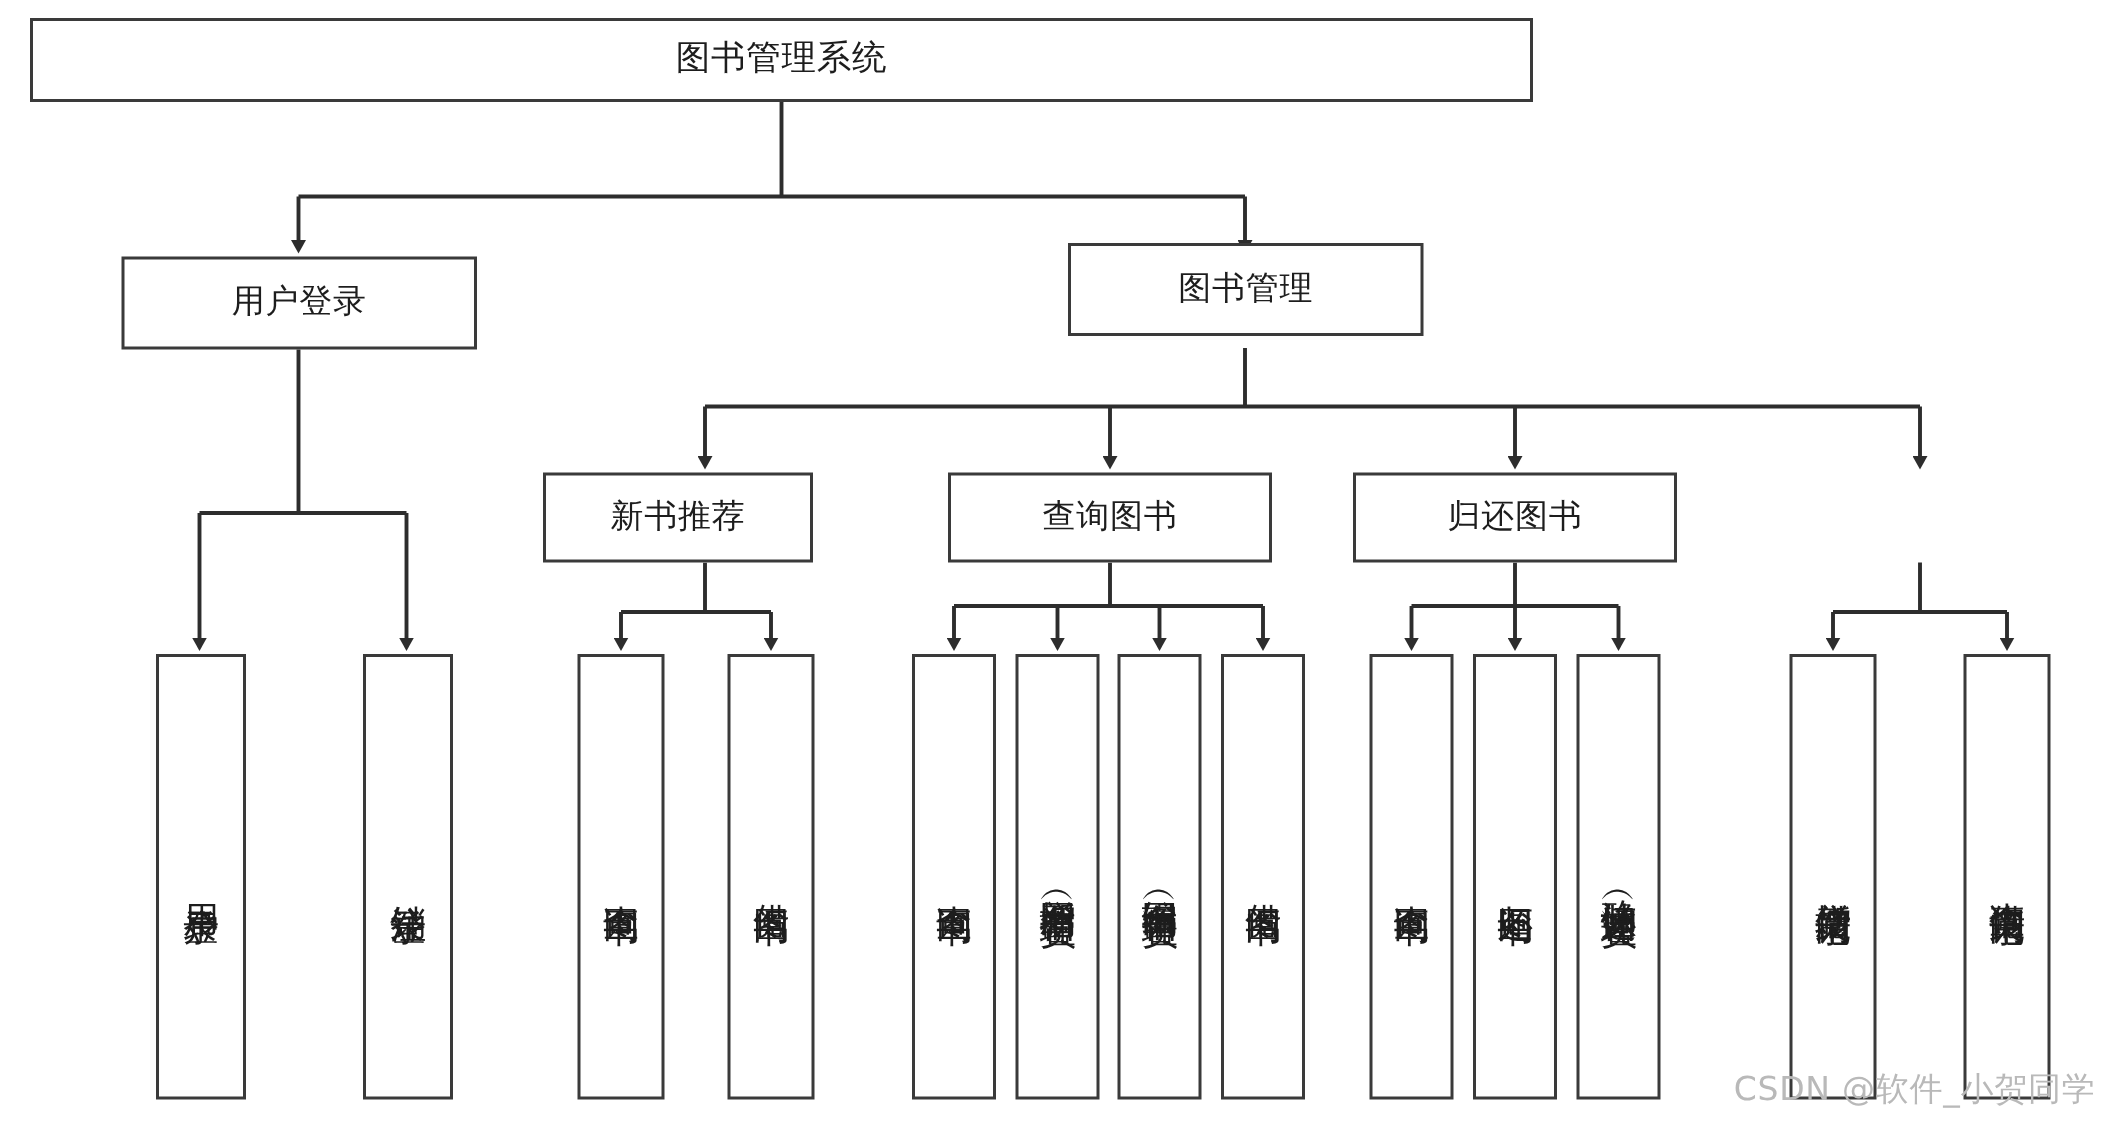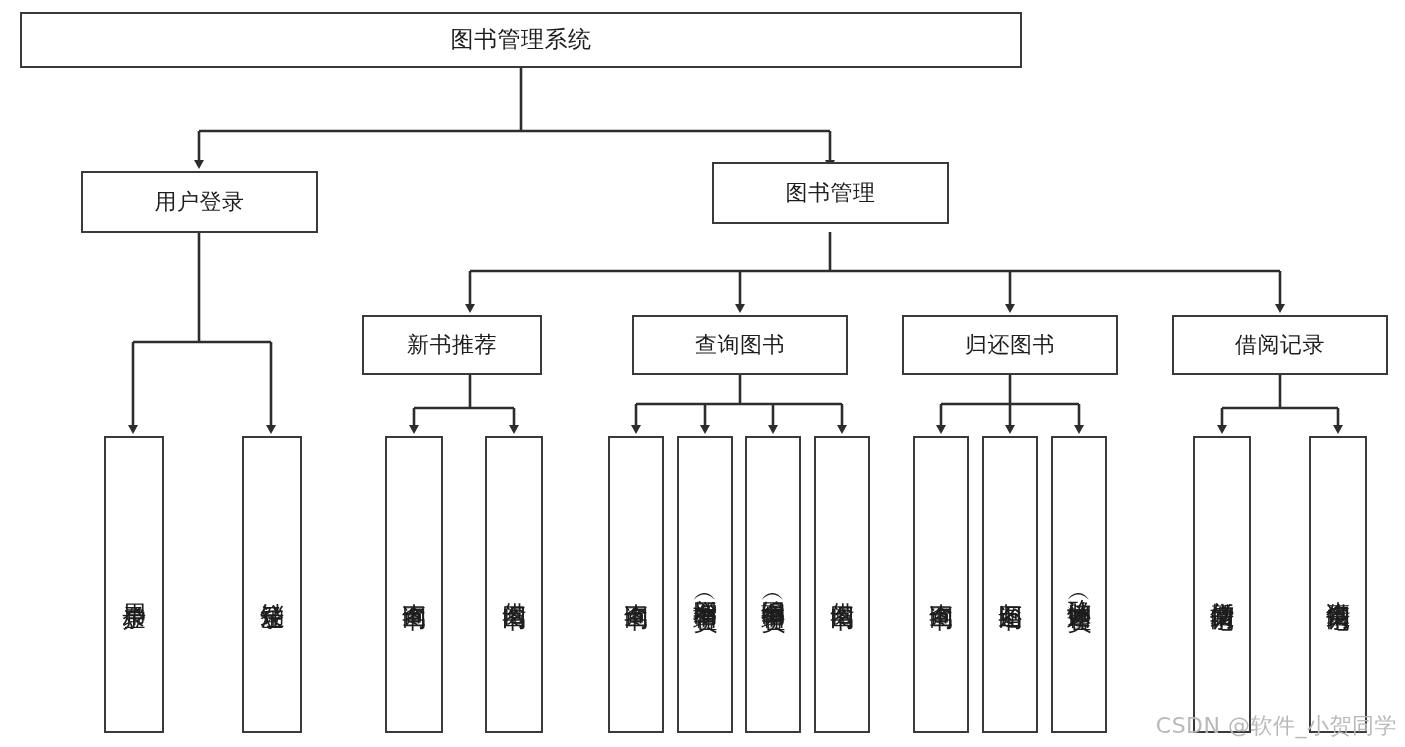--- a/index.html
+++ b/index.html
@@ -148,23 +148,20 @@
 
   <div class="node horizontal" style="left:362px; top:315px; width:180px; height:60px;">
     <span class="node-label">新书推荐</span>
   </div>
   <div class="node horizontal" style="left:632px; top:315px; width:216px; height:60px;">
     <span class="node-label">查询图书</span>
   </div>
   <div class="node horizontal" style="left:902px; top:315px; width:216px; height:60px;">
     <span class="node-label">归还图书</span>
   </div>
-  <div class="node horizontal" style="left:1172px; top:315px; width:216px; height:60px;">
-    <span class="node-label">借阅记录</span>
-  </div>
 
   <div class="node vertical" style="left:104px; top:436px; width:60px; height:297px;">
     <span class="node-label">用户登录</span>
   </div>
   <div class="node vertical" style="left:242px; top:436px; width:60px; height:297px;">
     <span class="node-label">注销登录</span>
   </div>
 
   <div class="node vertical" style="left:385px; top:436px; width:58px; height:297px;">
     <span class="node-label">查询图书</span>

